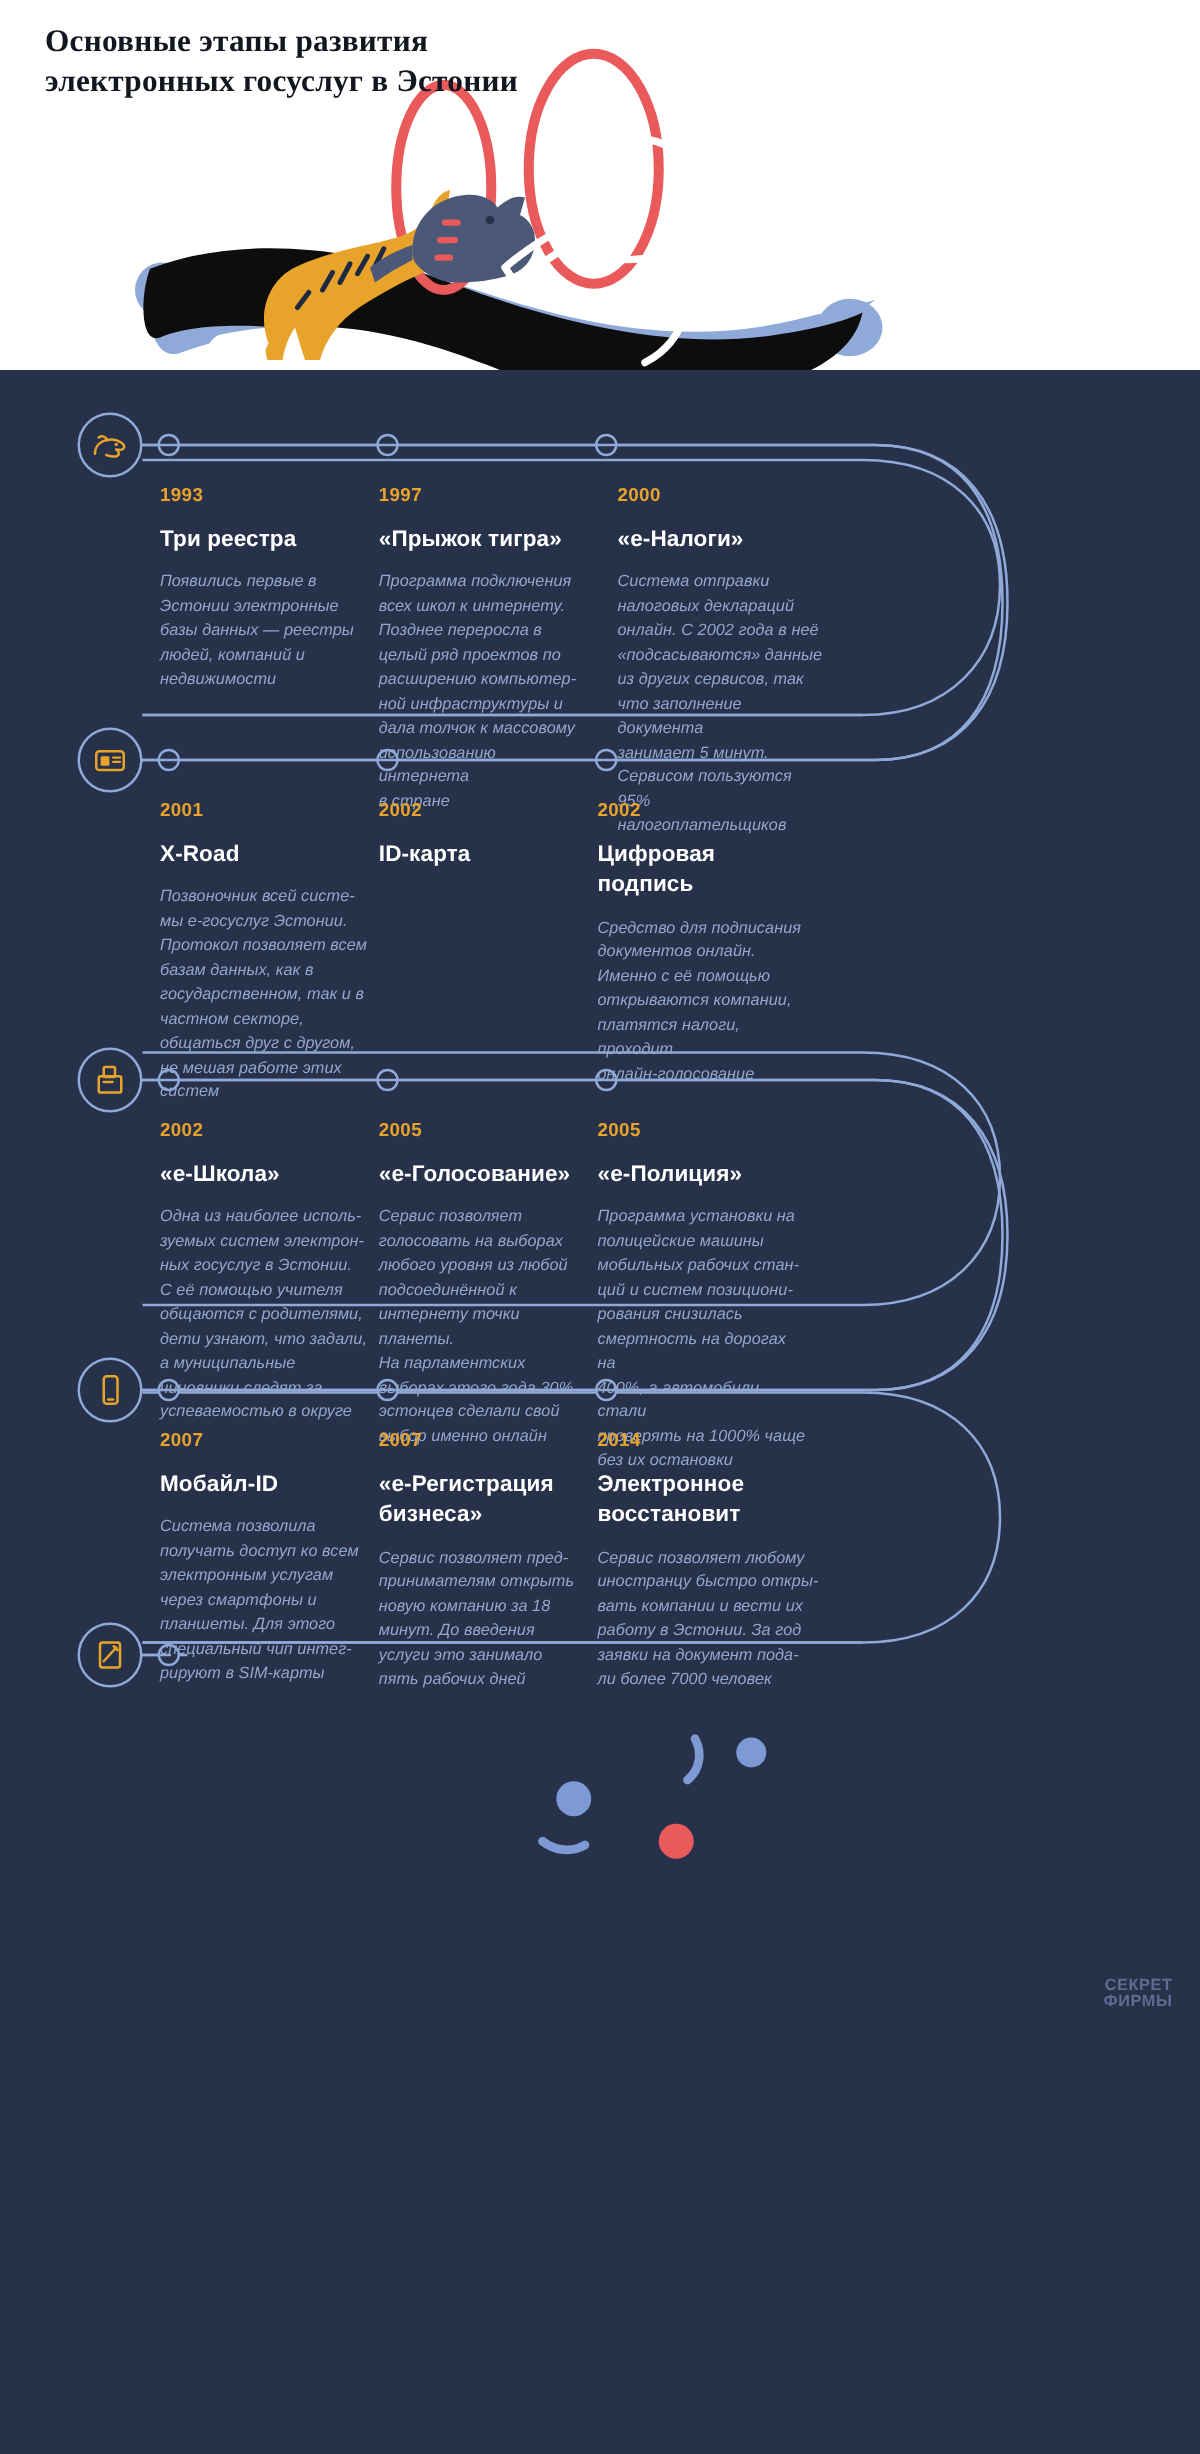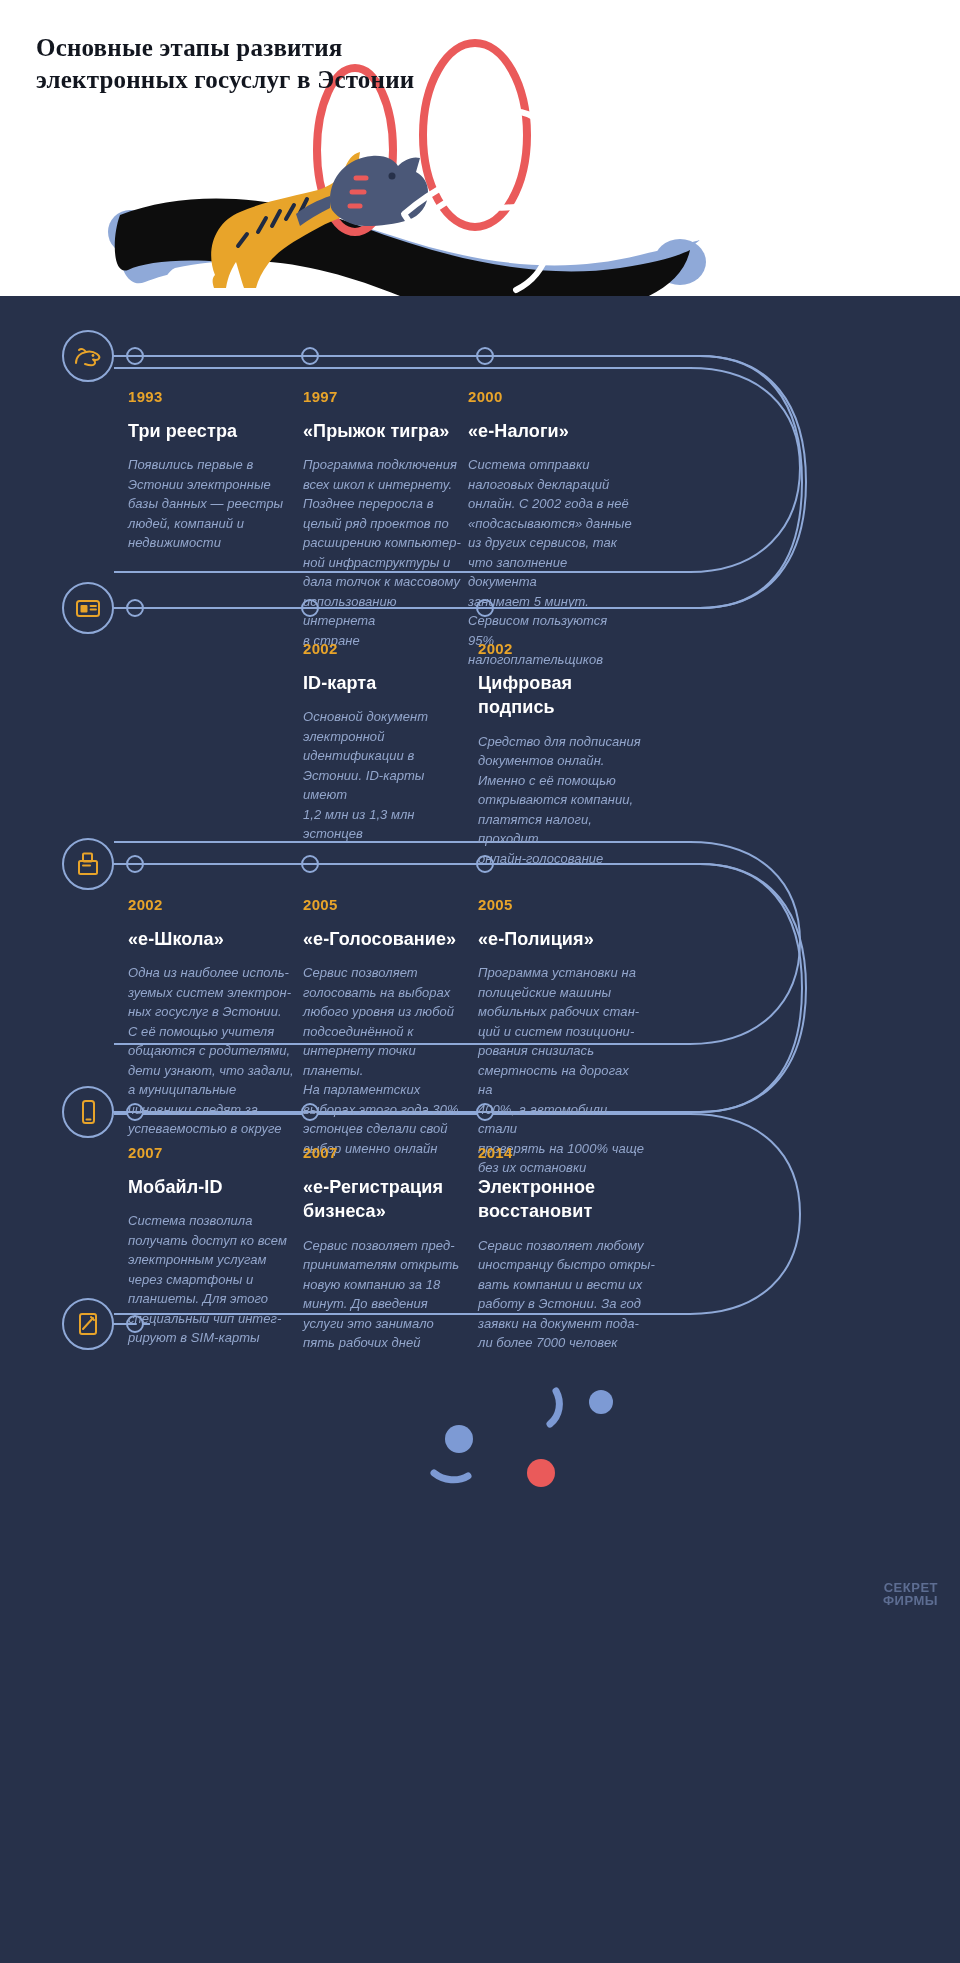--- a/index.html
+++ b/index.html
@@ -10,21 +10,21 @@
     width:960px; height:1963px;
     position:relative; overflow:hidden;
   }
 
   
   .header {
     position:absolute; left:0; top:0; width:960px; height:296px;
     background:#ffffff; overflow:hidden;
   }
   .title {
-    position:absolute; left:36px; top:32px;
+    position:absolute; left:36px; top:18px;
     font-family:"Liberation Serif", serif;
     font-weight:bold; font-size:25px; line-height:1.28;
     color:#12161f; letter-spacing:.2px; white-space:pre-line;
   }
   .hero { position:absolute; left:0; top:0; width:960px; height:400px; }
 
   
   .body-area {
     position:absolute; left:0; top:296px; width:960px; height:1338px;
     background:#27314a;
@@ -244,43 +244,50 @@
     <div class="bd">Программа подключения
 всех школ к интернету.
 Позднее переросла в
 целый ряд проектов по
 расширению компьютер-
 ной инфраструктуры и
 дала толчок к массовому
 использованию интернета
 в стране</div>
   </div>
-  <div class="entry" style="left:468px; top:92px;">
+  <div class="entry" style="left:494px; top:92px;">
     <div class="year">2000</div>
     <div class="hd">«е-Налоги»</div>
     <div class="bd">Система отправки
 налоговых деклараций
 онлайн. С 2002 года в неё
 «подсасываются» данные
 из других сервисов, так
 что заполнение документа
 занимает 5 минут.
 Сервисом пользуются 95%
 налогоплательщиков</div>
   </div>
 
+  <div class="entry" style="left:128px; top:344px;">
+    <div class="year">2001</div>
+    <div class="hd">X-Road</div>
+    <div class="bd">Позвоночник всей систе-
+мы е-госуслуг Эстонии.
+Протокол позволяет всем
+базам данных, как в
+государственном, так и в
+частном секторе,
+общаться друг с другом,
+не мешая работе этих
+систем</div>
+  </div>
   <div class="entry" style="left:303px; top:344px;">
     <div class="year">2002</div>
     <div class="hd">ID-карта</div>
-    <div class="bd">Основной документ
-электронной
-идентификации в
-Эстонии. ID-карты имеют
-1,2 млн из 1,3 млн
-эстонцев</div>
   </div>
   <div class="entry" style="left:478px; top:344px;">
     <div class="year">2002</div>
     <div class="hd">Цифровая подпись</div>
     <div class="bd">Средство для подписания
 документов онлайн.
 Именно с её помощью
 открываются компании,
 платятся налоги, проходит
 онлайн-голосование</div>

